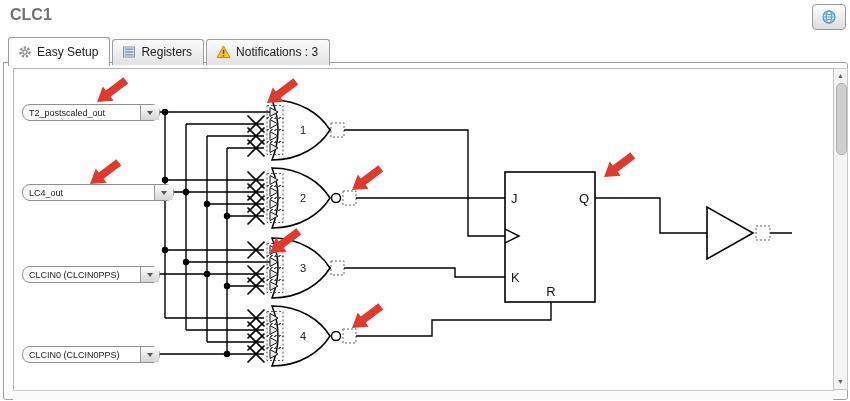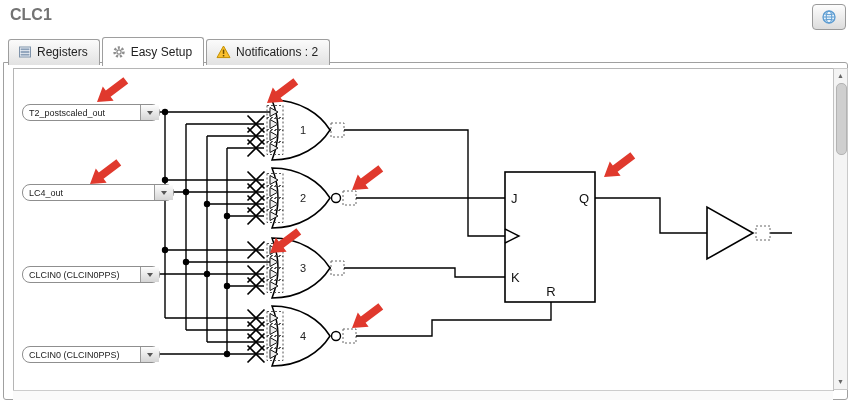--- a/index.html
+++ b/index.html
@@ -35,43 +35,43 @@
   <div class="globe-btn">
     <svg width="16" height="16" viewBox="0 0 16 16">
       <circle cx="8" cy="8" r="6" fill="#eaf4fb" stroke="#5b9bd1" stroke-width="1.3"></circle>
       <ellipse cx="8" cy="8" rx="2.8" ry="6" fill="none" stroke="#5b9bd1" stroke-width="1"></ellipse>
       <line x1="2" y1="8" x2="14" y2="8" stroke="#5b9bd1" stroke-width="1"></line>
       <path d="M2.8 4.8 Q8 6.6 13.2 4.8 M2.8 11.2 Q8 9.4 13.2 11.2" fill="none" stroke="#5b9bd1" stroke-width="1"></path>
     </svg>
   </div>
 
   <div class="tabbar">
+    <div class="tab active">
+      <svg width="14" height="14" viewBox="0 0 14 14">
+        <circle cx="7" cy="7" r="4.4" fill="none" stroke="#8f8f8f" stroke-width="2.6" stroke-dasharray="2.1 1.7"></circle>
+        <circle cx="7" cy="7" r="2.1" fill="#fff" stroke="#8a8a8a" stroke-width="1.2"></circle>
+      </svg>
+      <span>Easy Setup</span>
+    </div>
     <div class="tab">
       <svg width="14" height="14" viewBox="0 0 14 14">
         <rect x="1.5" y="2" width="11" height="10" fill="#eef2f7" stroke="#7f93aa" stroke-width="1"></rect>
         <rect x="2.6" y="3.4" width="8.8" height="1.8" fill="#8ba0b8"></rect>
         <rect x="2.6" y="6.1" width="8.8" height="1.8" fill="#8ba0b8"></rect>
         <rect x="2.6" y="8.8" width="8.8" height="1.8" fill="#8ba0b8"></rect>
       </svg>
       <span>Registers</span>
     </div>
-    <div class="tab active">
-      <svg width="14" height="14" viewBox="0 0 14 14">
-        <circle cx="7" cy="7" r="4.4" fill="none" stroke="#8f8f8f" stroke-width="2.6" stroke-dasharray="2.1 1.7"></circle>
-        <circle cx="7" cy="7" r="2.1" fill="#fff" stroke="#8a8a8a" stroke-width="1.2"></circle>
-      </svg>
-      <span>Easy Setup</span>
-    </div>
     <div class="tab">
       <svg width="15" height="14" viewBox="0 0 15 14">
         <polygon points="7.5,1 14,12.6 1,12.6" fill="#fbc02d" stroke="#c49000" stroke-width="1" stroke-linejoin="round"></polygon>
         <rect x="6.8" y="4.6" width="1.5" height="4.3" fill="#6b4d00"></rect>
         <rect x="6.8" y="10" width="1.5" height="1.5" fill="#6b4d00"></rect>
       </svg>
-      <span>Notifications : 2</span>
+      <span>Notifications : 3</span>
     </div>
   </div>
 
   <div class="panel"></div>
   <div class="viewport"></div>
 
   <svg width="850" height="401" viewBox="0 0 850 401" style="position:absolute;left:0;top:0;">
 
     <path d="M165 112 V318 M186 124 V330 M207 136 V342 M227 148 V354" fill="none" stroke="#000" stroke-width="1.4"></path>
 

